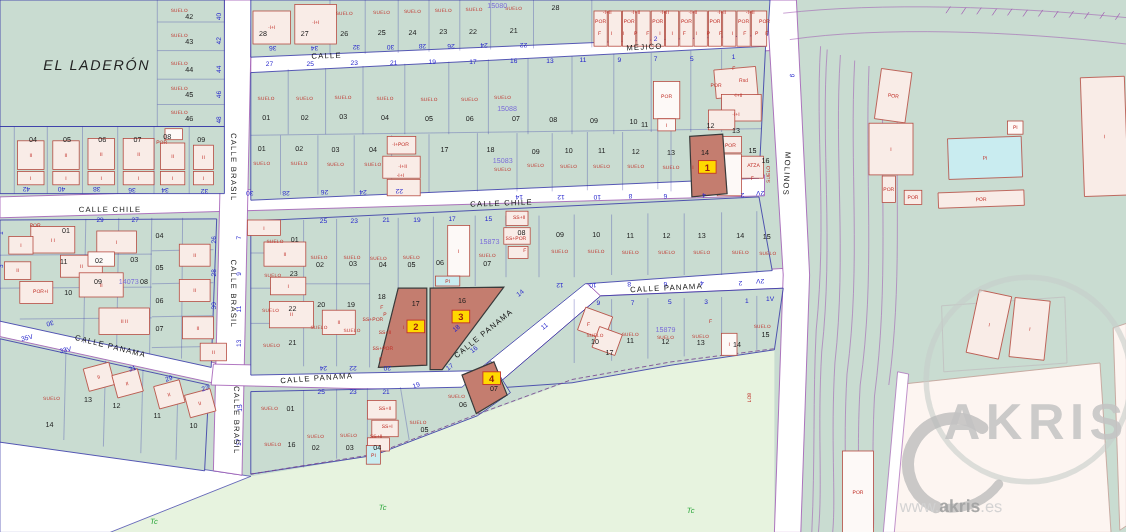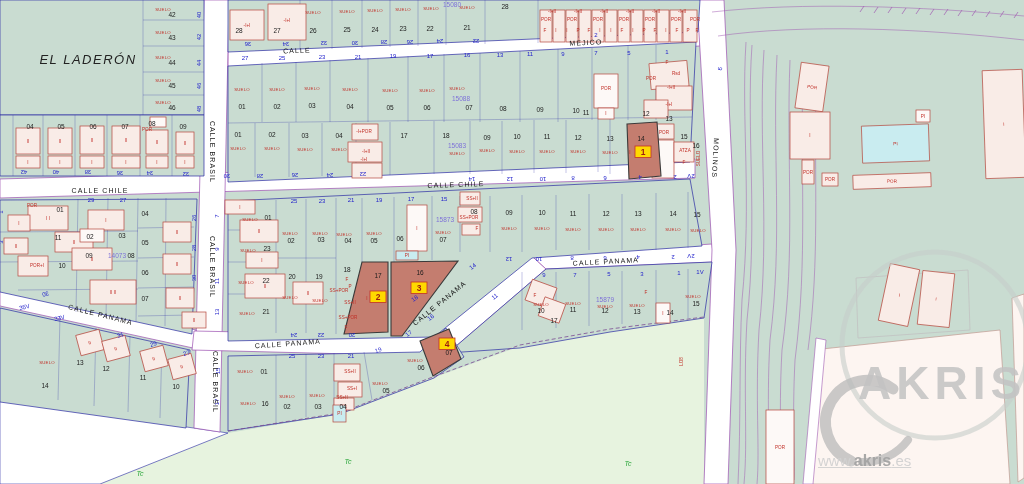--- a/index.html
+++ b/index.html
@@ -11,21 +11,21 @@
   .tb{font-size:6px;fill:#2424cc;text-anchor:middle;}
   .tc{font-size:6.5px;fill:#7e72d8;text-anchor:middle;}
   .tr{font-size:4.6px;fill:#c03028;text-anchor:middle;}
   .tst{font-size:7px;fill:#161616;text-anchor:middle;letter-spacing:1.1px;}
   .tg{font-size:7px;fill:#2aa63a;text-anchor:middle;font-style:italic;}
   .tarea{font-size:13px;fill:#222;font-style:italic;letter-spacing:1.5px;text-anchor:middle;}
   .bld{font-size:4.6px;fill:#c03028;text-anchor:middle;}
   .tmk{font-size:8.5px;font-weight:bold;fill:#9c1c10;text-anchor:middle;}
   .wm{position:absolute;left:0;top:0;width:1024px;height:484px;pointer-events:none;}
   .wm-brand{position:absolute;left:858px;top:356px;font-size:46px;font-weight:bold;color:#c3c3c3;letter-spacing:5px;opacity:.85;}
-  .wm-url{position:absolute;left:818px;top:452px;font-size:15px;color:#d2d2d2;opacity:.95;text-decoration:underline;}
+  .wm-url{position:absolute;left:818px;top:452px;font-size:15px;color:#d2d2d2;opacity:.95;}
   .wm-url .wm-url-main{color:#a4a4a4;font-weight:bold;font-size:16px;}
 </style>
 </head>
 <body>
 
 <div id="stage">
   <svg id="map" width="1024" height="484" viewBox="0 0 1024 484">
       <polygon points="0,0 1024,0 1024,484 0,484" fill="#c9dcd1" stroke="none" stroke-width="0.7"></polygon>
       <polygon points="228,433 340,414 430,379 520,346 610,330 704,318 704,484 100,484" fill="#e7f3df" stroke="none" stroke-width="0.7"></polygon>
       <polygon points="0,400 228,433 100,484 0,484" fill="#ffffff" stroke="#2a2aa4" stroke-width="0.6"></polygon>

